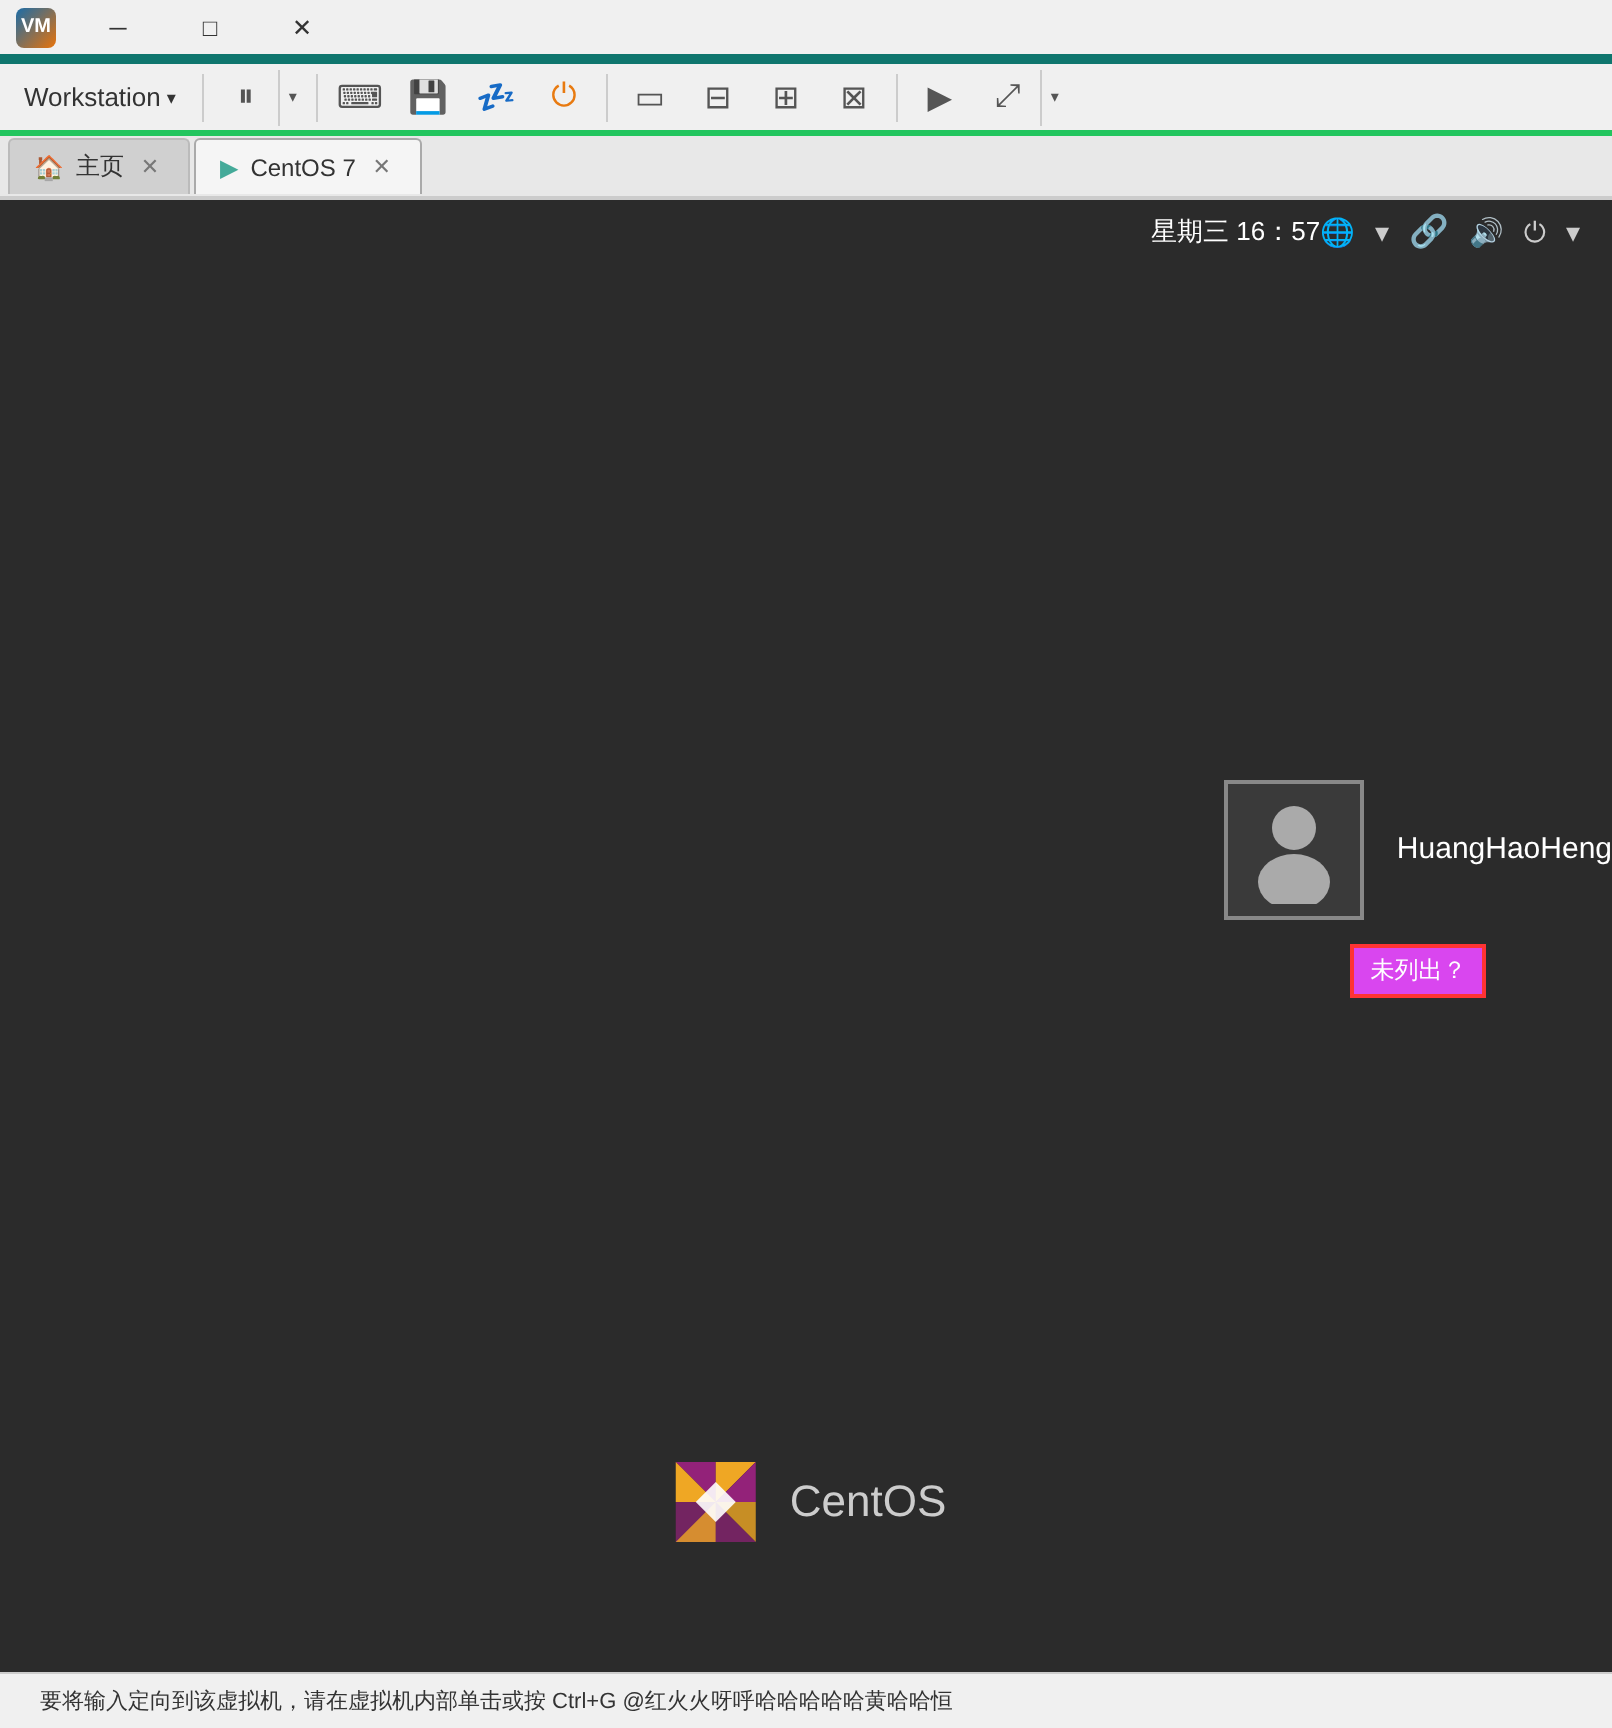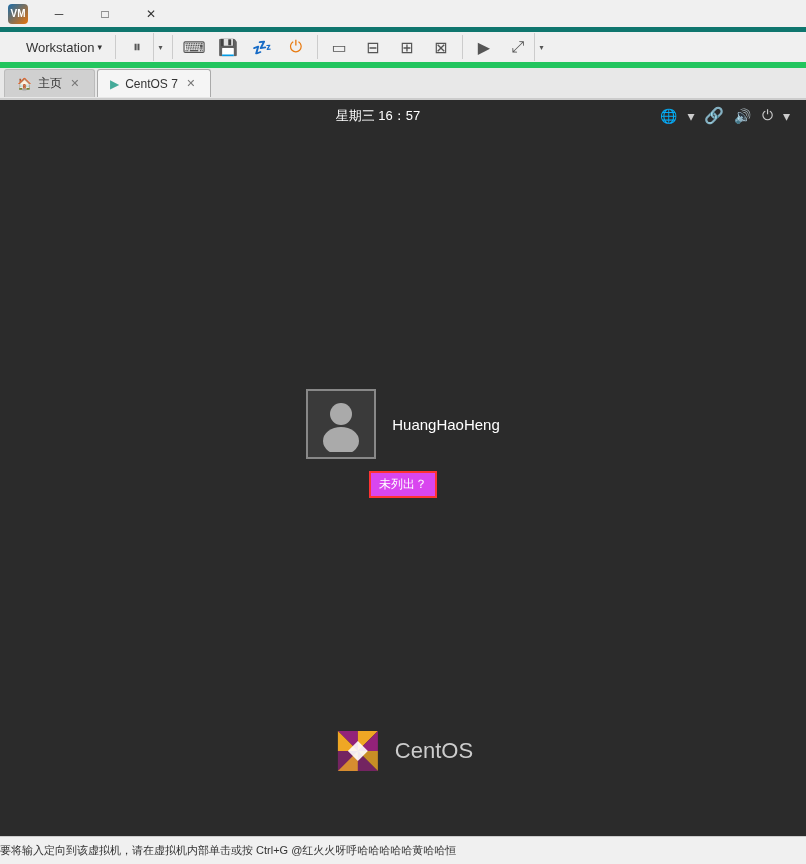--- a/index.html
+++ b/index.html
@@ -50,22 +50,22 @@
       background: transparent;
       border: none;
     }
 
     
     .menu-bar {
       display: flex;
       align-items: center;
       background: #f0f0f0;
       height: 36px;
-      padding: 0 18px;
-      border-bottom: 6px solid #22c55e;
+      padding: 0 4px;
+      border-bottom: 3px solid #22c55e;
       gap: 2px;
     }
     .menu-item {
       display: flex;
       align-items: center;
       padding: 4px 8px;
       font-size: 13px;
       color: #333;
       cursor: pointer;
       border-radius: 2px;
@@ -148,20 +148,21 @@
       border-radius: 50%;
     }
 
     
     .vm-screen {
       background: #2b2b2b;
       position: relative;
       height: calc(864px - 32px - 36px - 32px - 28px);
       display: flex;
       flex-direction: column;
+      align-items: flex-end;
     }
 
     
     .vm-top-bar {
       display: flex;
       align-items: center;
       justify-content: space-between;
       padding: 6px 16px;
       color: #fff;
       font-size: 13px;
@@ -247,21 +248,21 @@
       font-weight: 400;
     }
 
     
     .status-bar {
       height: 28px;
       background: #f0f0f0;
       border-top: 1px solid #ccc;
       display: flex;
       align-items: center;
-      padding: 0 0;
+      padding: 0 20px;
       font-size: 11px;
       color: #333;
       gap: 4px;
       overflow: hidden;
     }
     .status-bar-text {
       flex: 1;
       white-space: nowrap;
       overflow: hidden;
       text-overflow: ellipsis;

